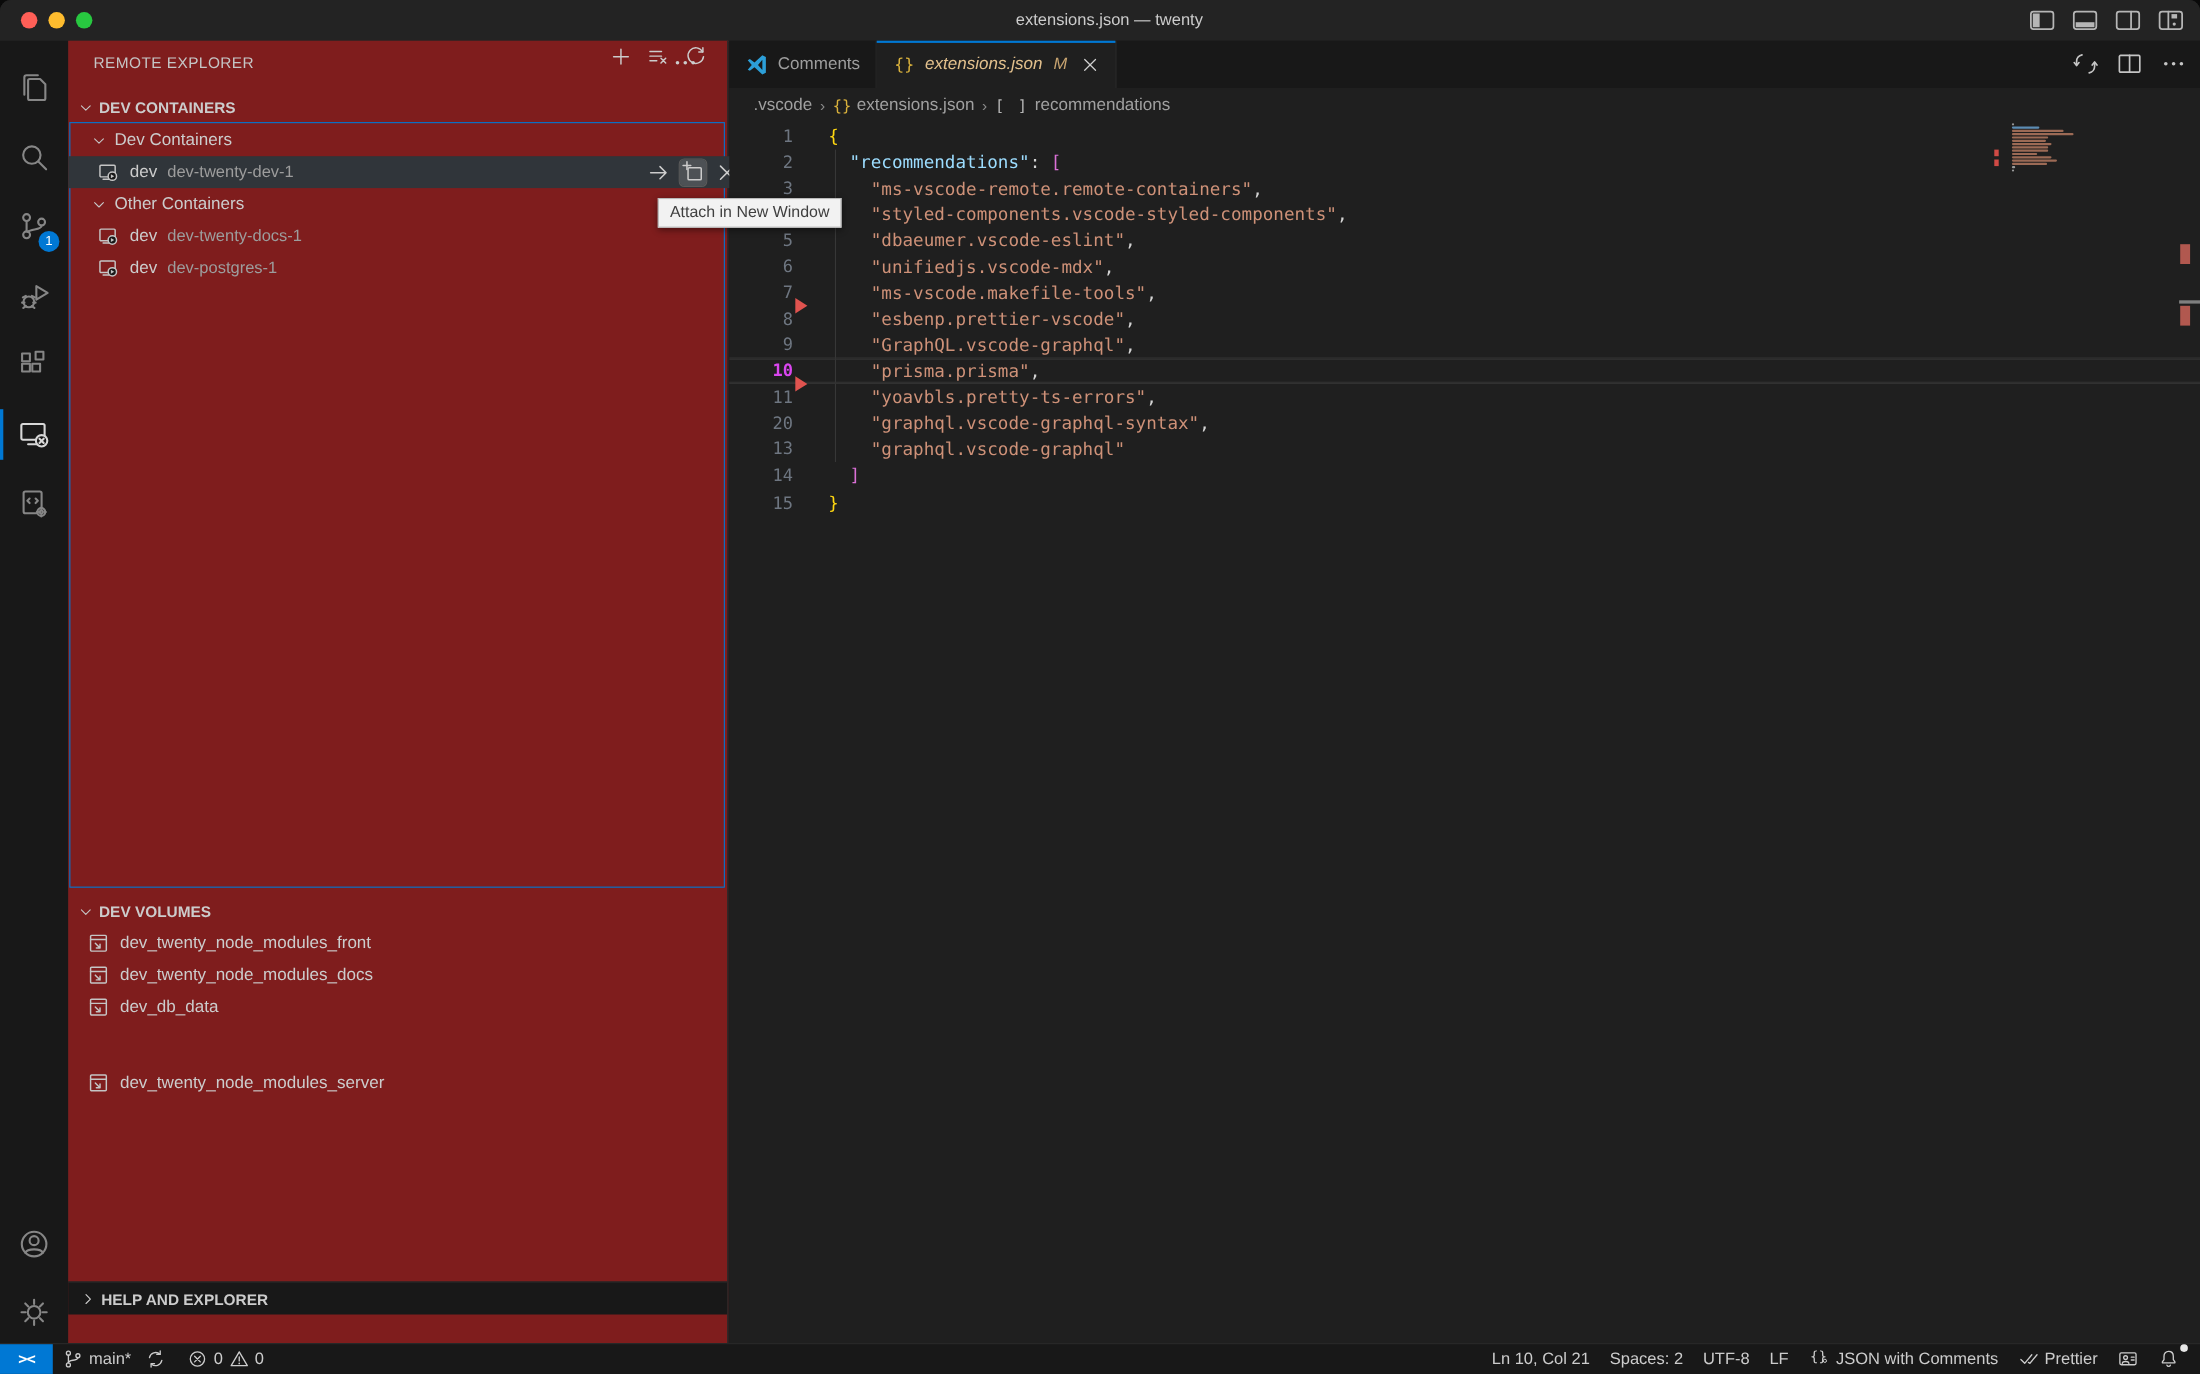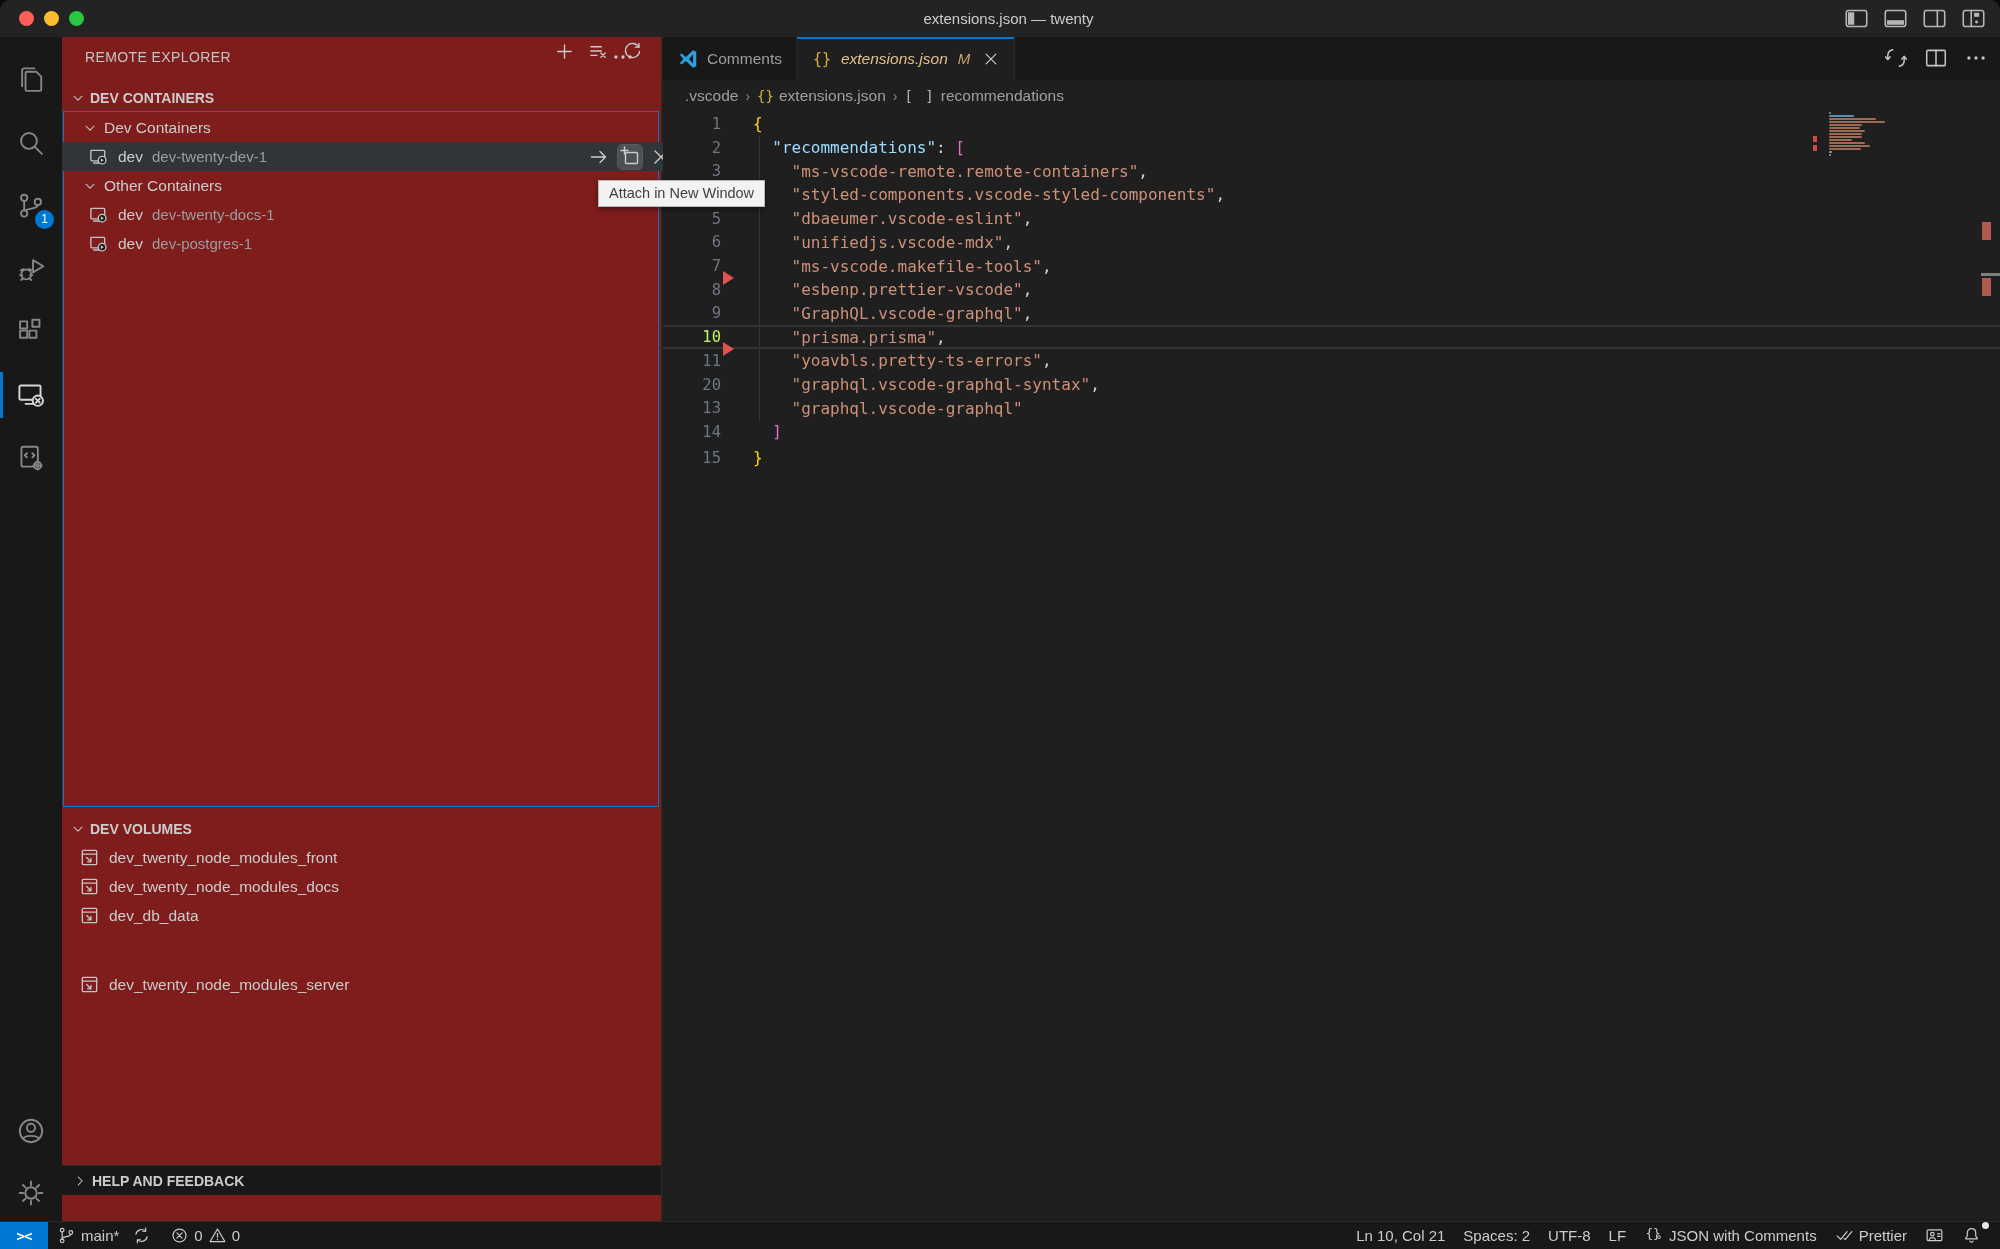--- a/index.html
+++ b/index.html
@@ -54,31 +54,31 @@
   .tab{height:43px;display:flex;align-items:center;padding:0 14px;border-right:1px solid #282828;font-size:15.5px;color:#9d9d9d;cursor:pointer;position:relative;}
   .tab .tabicon{width:22px;height:22px;margin-right:8px;}
   .tab.active{background:#1f1f1f;color:#e2c08d;}
   .tab.active::before{content:"";position:absolute;left:0;right:0;top:0;height:2px;background:#0078d4;}
   .tab.active .label{font-style:italic;}
   .tab .git-badge{margin-left:10px;font-style:italic;color:#c8a470;font-size:15px;}
   .tab .close{margin-left:12px;width:18px;height:18px;color:#cfcfcf;cursor:pointer;}
   .editor-actions{position:absolute;right:12px;top:9px;display:flex;gap:16px;color:#c5c5c5;}
   .editor-actions .icon{width:24px;height:24px;cursor:pointer;}
   .breadcrumbs{position:absolute;left:22px;top:43px;height:32px;display:flex;align-items:center;font-size:15.5px;color:#a0a0a0;}
-  .crumb{display:flex;align-items:center;cursor:pointer;}
+  .crumb{display:flex;align-items:flex-end;cursor:pointer;}
   .crumb-sep{margin:0 7px;color:#8a8a8a;font-size:14px;}
   .crumb .cicon{margin-right:5px;font-family:"DejaVu Sans Mono",monospace;font-size:14px;}
   .cicon.json{color:#d9b13c;}
   .cicon.array{color:#b5b5b5;letter-spacing:2px;}
   
   .code{position:absolute;left:0;top:75px;right:0;bottom:0;font-family:"DejaVu Sans Mono","Liberation Mono",monospace;font-size:16px;}
   .code-row{position:absolute;left:0;width:100%;height:23.7px;display:flex;align-items:center;}
   .code-row.current{box-shadow:0 -1px 0 #343434 inset,0 1px 0 #343434 inset;border-top:1px solid #343434;border-bottom:1px solid #343434;box-sizing:border-box;}
   .ln{width:58px;text-align:right;color:#6e7681;flex:none;font-size:15.5px;}
-  .ln.active{color:#bef264;}
+  .ln.active{color:#d946ef;font-weight:bold;}
   .ltext{margin-left:32px;white-space:pre;}
   .indent-guide{position:absolute;left:96px;width:1px;background:#373737;}
   .tk-key{color:#9cdcfe;} .tk-str{color:#ce9178;} .tk-p{color:#d4d4d4;} .tk-b1{color:#ffd710;} .tk-b2{color:#da70d6;} .tk-ws{color:#d4d4d4;}
   .del-marker{position:absolute;left:60px;width:0;height:0;border-left:11px solid #e0534f;border-top:7px solid transparent;border-bottom:7px solid transparent;}
   
   .minimap{position:absolute;right:19px;top:71px;width:160px;bottom:0;}
   .mm-line{position:absolute;height:2px;border-radius:1px;}
   .mm-del{position:absolute;left:-8px;width:4px;height:6px;background:#d04a45;}
   .ruler{position:absolute;right:0;top:0;width:19px;bottom:0;}
   .ruler .mark{position:absolute;left:1px;width:9px;}
@@ -383,21 +383,21 @@
           <span>dev_twenty_node_modules_server</span>
         </div>
       </div>
 
     <div class="help-header">
       <span class="tw icon" id="help-chev">
           <svg viewBox="0 0 22 22" fill="none" stroke="currentColor" stroke-width="1.4" stroke-linecap="round" stroke-linejoin="round">
             <path d="M8.5 5.5 14 11l-5.5 5.5"></path>
           </svg>
         </span>
-      <span>HELP AND FEEDBACK</span>
+      <span>HELP AND EXPLORER</span>
     </div>
   </div>
 
   <div class="editor">
     <div class="tabbar" id="tabbar">
         <div class="tab">
           <span class="icon tabicon">
             <svg viewBox="0 0 24 24">
               <path fill="#2c9fd8" d="M17.5 2.5 21 4.2v15.6l-3.5 1.7-7.8-7.2-4.6 3.6L3 16.7l4-4.7-4-4.7 2.1-1.2 4.6 3.6zM17.5 7l-4.3 5 4.3 5z"></path>
             </svg>

